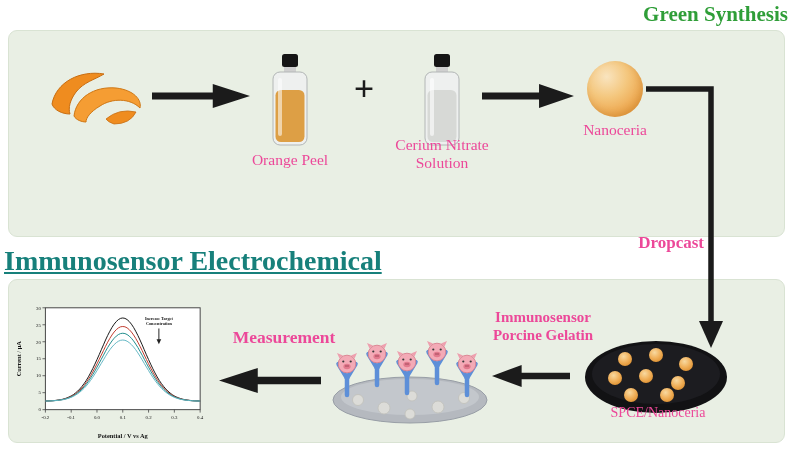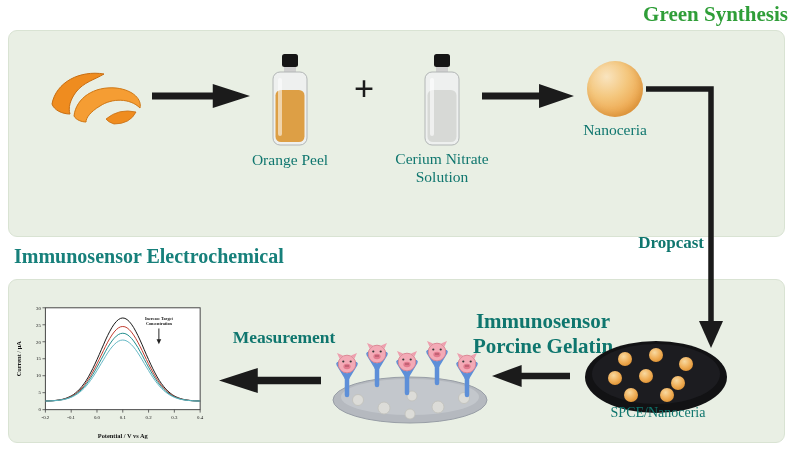--- a/index.html
+++ b/index.html
@@ -5,24 +5,24 @@
   * { margin:0; padding:0; box-sizing:border-box; }
   body { background:#ffffff; font-family:"Liberation Serif", serif; }
   .canvas { position:relative; width:800px; height:450px; background:#fff; overflow:hidden; }
 
   .panel { position:absolute; background:var(--panel-bg,#e9efe4); border:1px solid #d9e3d3; border-radius:9px; }
   .panel-top    { left:8px;  top:30px;  width:777px; height:207px; }
   .panel-bottom { left:8px;  top:279px; width:777px; height:164px; }
 
   .title-green { position:absolute; left:612px; top:2px; width:176px; text-align:right;
                  font-size:21px; font-weight:bold; color:var(--green-title,#2f9e38); }
-  .title-teal  { position:absolute; left:14px; top:245px; font-size:20px; font-weight:bold;
-                 color:var(--teal-title,#17807b); }
-
-  .lbl { position:absolute; text-align:center; color:#0f766e; line-height:1.18; }
+  .title-teal  { position:absolute; left:4px; top:245px; font-size:28px; font-weight:bold;
+                 color:var(--teal-title,#17807b);text-decoration:underline; }
+
+  .lbl { position:absolute; text-align:center; color:#ec4899; line-height:1.18; }
   .lbl-sub   { font-size:15.5px; font-weight:400; }
   .lbl-bold  { font-weight:bold; }
   .lbl-small { font-size:14px; font-weight:400; }
 
   .abs { position:absolute; }
   .arrow polygon { fill: var(--arrow,#1b1b1b); }
   .plus-sign { position:absolute; left:346px; top:68px; width:36px; text-align:center;
                font-size:36px; font-weight:bold; color:#1b1b1b; }
 
   .nanoceria { position:absolute; left:587px; top:61px; width:56px; height:56px; border-radius:50%;
@@ -68,21 +68,21 @@
 
   <div class="plus-sign">+</div>
 
   <svg class="abs" style="left:419px;top:54px;" width="46" height="93" viewBox="0 0 46 93">
     <rect x="15" y="0" width="16" height="13" rx="2.5" fill="#151515"></rect>
     <rect x="17" y="13" width="12" height="6" fill="#cfcfcf"></rect>
     <rect x="6" y="18" width="34" height="73" rx="7" fill="#eef0ef" stroke="#b2b6b6" stroke-width="1"></rect>
     <rect x="8.5" y="36" width="29" height="52" rx="5.5" fill="#d7d9d6"></rect>
     <rect x="11" y="24" width="4" height="58" rx="2" fill="rgba(255,255,255,0.6)"></rect>
   </svg>
-  <div class="lbl lbl-sub" style="left:374px;top:150px;width:136px;">
+  <div class="lbl lbl-sub" style="left:374px;top:136px;width:136px;">
     <div>Cerium Nitrate</div>
     <div>Solution</div>
   </div>
 
   <svg class="abs arrow" style="left:482px;top:83px;" width="92" height="26" viewBox="0 0 100 26" preserveAspectRatio="none">
     <polygon points="0,9.5 62,9.5 62,1 100,13 62,25 62,16.5 0,16.5"></polygon>
   </svg>
 
   <div class="nanoceria"></div>
   <div class="lbl lbl-sub" style="left:565px;top:121px;width:100px;">Nanoceria</div>
@@ -164,21 +164,21 @@
     <circle cx="110" cy="69" r="6" fill="#dcdcd8" stroke="#c0c0ba" stroke-width="0.8"></circle>
     <circle cx="136" cy="60" r="5.5" fill="#dcdcd8" stroke="#c0c0ba" stroke-width="0.8"></circle>
     <circle cx="82" cy="76" r="5" fill="#dcdcd8" stroke="#c0c0ba" stroke-width="0.8"></circle>
     <use href="#pig" x="6" y="14"></use>
     <use href="#pig" x="36" y="4"></use>
     <use href="#pig" x="66" y="12"></use>
     <use href="#pig" x="96" y="2"></use>
     <use href="#pig" x="126" y="14"></use>
   </svg>
 
-  <div class="lbl lbl-bold" style="left:464px;top:309px;width:158px;font-size:21px;">
+  <div class="lbl lbl-bold" style="left:464px;top:309px;width:158px;font-size:15px;">
     <div>Immunosensor</div>
     <div>Porcine Gelatin</div>
   </div>
 
   <svg class="abs arrow" style="left:492px;top:364px;" width="78" height="24" viewBox="0 0 100 26" preserveAspectRatio="none">
     <polygon points="100,9.5 38,9.5 38,1 0,13 38,25 38,16.5 100,16.5"></polygon>
   </svg>
 
   <svg class="abs" style="left:582px;top:339px;" width="148" height="76" viewBox="0 0 148 76">
     <defs>

